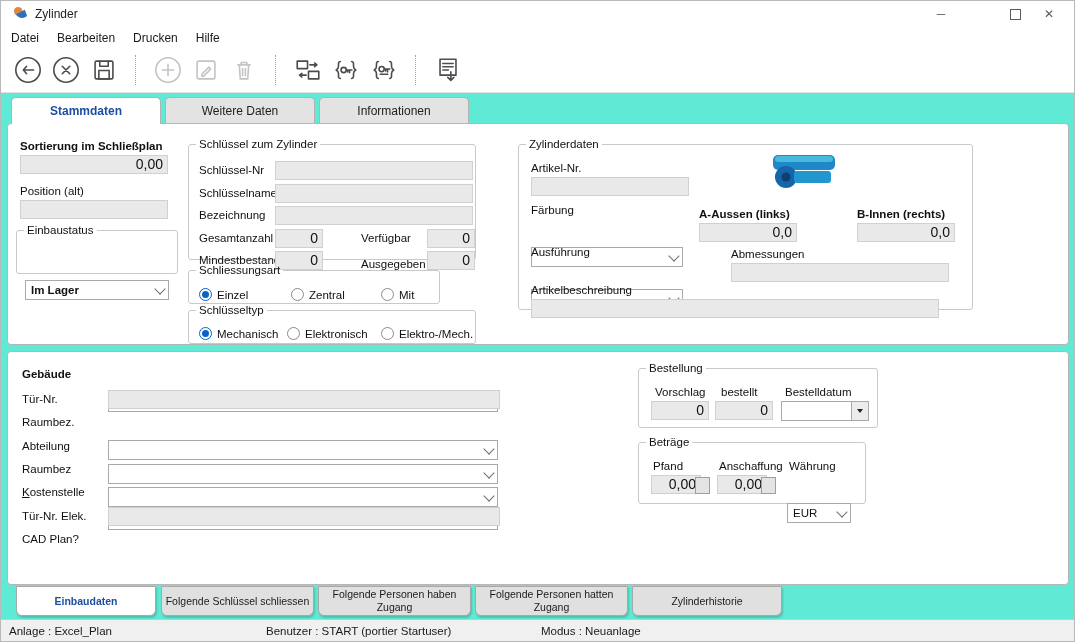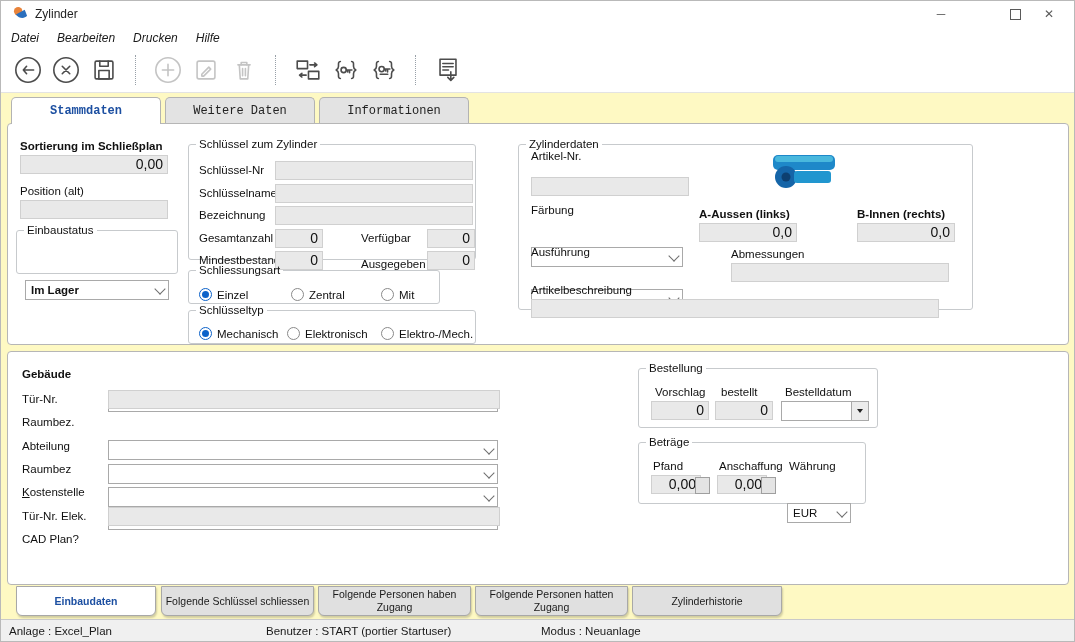--- a/index.html
+++ b/index.html
@@ -1,40 +1,40 @@
 <!DOCTYPE html>
 <html><head>
 <meta charset="utf-8">
 <style>
   html,body{margin:0;padding:0;background:#d6d6d6;font-family:"Liberation Sans",sans-serif;}
-  .window{position:relative;width:1075px;height:642px;background:#fef9c3;overflow:hidden;border:1px solid #b9b9b9;box-sizing:border-box;}
+  .window{position:relative;width:1075px;height:642px;background:#5eead4;overflow:hidden;border:1px solid #b9b9b9;box-sizing:border-box;}
 
   
   .titlebar{position:absolute;left:0;top:0;right:0;height:26px;background:#ffffff;}
   .app-icon{position:absolute;left:12px;top:5px;width:15px;height:15px;}
   .win-title{position:absolute;left:34px;top:6px;font-size:12px;color:#222;}
   .winbtn{position:absolute;top:0;width:36px;height:26px;display:flex;align-items:center;justify-content:center;color:#5a5a5a;font-size:12px;cursor:default;}
   #btn-min{left:922px}#btn-max{left:996px}#btn-close{left:1030px}
   .max-glyph{width:9px;height:9px;border:1px solid #5a5a5a;display:inline-block;}
 
   
   .menubar{position:absolute;left:0;top:26px;right:0;height:21px;background:#ffffff;display:flex;align-items:center;font-size:12px;color:#1a1a1a;}
-  .menu-item{padding:2px 9px;font-style:italic;}
+  .menu-item{padding:2px 9px;}
   .menu-item:first-child{padding-left:9px;margin-left:1px;}
 
   
   .toolbar{position:absolute;left:0;top:47px;right:0;height:45px;background:#ffffff;border-bottom:1px solid #e3e3e3;display:flex;align-items:center;padding-left:8px;box-sizing:border-box;}
   .tbtn{width:38px;height:38px;display:flex;align-items:center;justify-content:center;color:#4c4c4c;}
   .tbtn.disabled{color:#c4c4c4;}
   .tbtn svg{stroke:currentColor;fill:none;stroke-width:1.7;stroke-linecap:round;stroke-linejoin:round;}
   .tsep{width:1px;height:30px;border-left:1px dotted #98a0a8;margin:0 12px;}
 
   
   .tabrow{position:absolute;left:10px;top:96px;height:27px;display:flex;gap:4px;z-index:6;}
-  .tab{width:150px;height:26px;background:#e3e3e3;border:1px solid #b3b3b3;border-bottom:none;border-radius:5px 5px 0 0;display:flex;align-items:center;justify-content:center;font-size:12px;color:#222;box-sizing:border-box;font-family:Liberation Mono, monospace;}
+  .tab{width:150px;height:26px;background:#e3e3e3;border:1px solid #b3b3b3;border-bottom:none;border-radius:5px 5px 0 0;display:flex;align-items:center;justify-content:center;font-size:12px;color:#222;box-sizing:border-box;}
   .tab.active{background:#fff;color:#1c4fa1;height:27px;font-weight:bold;}
 
   
   .panel{position:absolute;background:#fff;border:1px solid #b6b6b6;border-radius:4px;box-sizing:border-box;}
   #panel-top{left:6px;top:122px;width:1062px;height:222px;z-index:2;}
   #panel-bottom{left:6px;top:350px;width:1062px;height:234px;}
 
   .lbl{position:absolute;font-size:11.5px;color:#101010;white-space:nowrap;}
   .b{font-weight:bold;}
   .tb{position:absolute;height:17px;line-height:17px;background:#e9e9e9;border:1px solid #d0d0d0;font-size:14px;padding:0 4px;color:#111;box-sizing:content-box;}
@@ -243,21 +243,21 @@
         <span>Elektronisch</span>
       </div>
       <div class="radio-opt" style="left:192px;top:11px">
         <span class="rdot"></span>
         <span>Elektro-/Mech.</span>
       </div>
     </fieldset>
 
     <fieldset class="grp" style="left:510px;top:14px;width:455px;height:172px">
       <legend>Zylinderdaten</legend>
-      <span class="lbl" style="left:12px;top:0">Artikel-Nr.</span>
+      <span class="lbl" style="left:12px;top:12px">Artikel-Nr.</span>
       <div class="tb" style="left:12px;top:27px;width:148px"></div>
 
       <span style="position:absolute;left:250px;top:2px">
         <svg width="70" height="38" viewBox="0 0 70 38">
           <rect x="4" y="3" width="62" height="15" rx="5" fill="#1e88c9"></rect>
           <rect x="6" y="4" width="58" height="6" rx="3" fill="#49b8dd"></rect>
           <circle cx="17" cy="25" r="11" fill="#1565a8"></circle>
           <circle cx="17" cy="25" r="4.5" fill="#0d3f70"></circle>
           <rect x="25" y="19" width="37" height="12" rx="3" fill="#2196cf"></rect>
         </svg>

